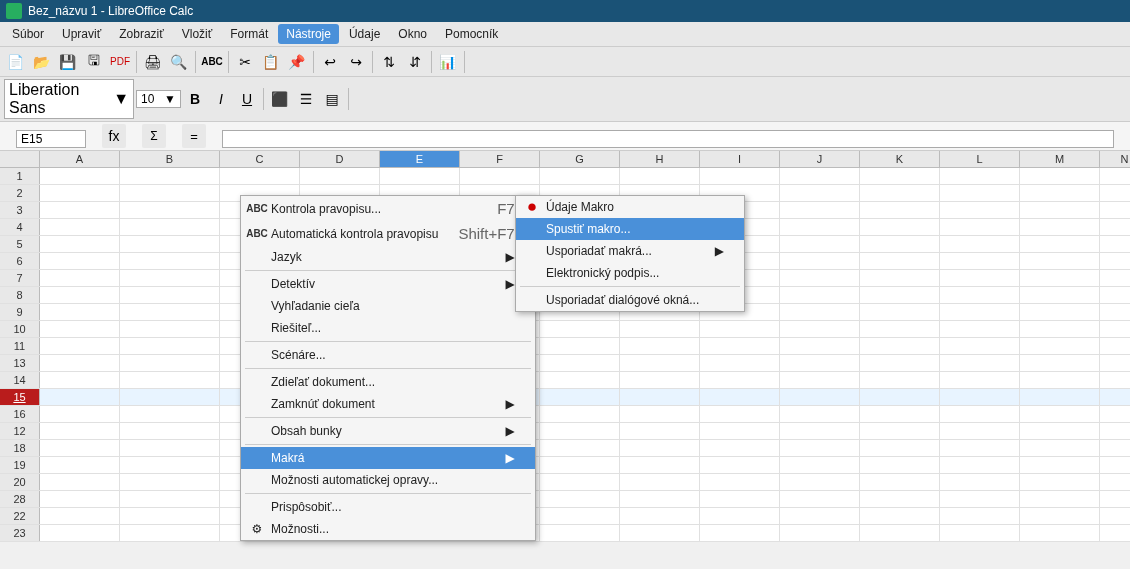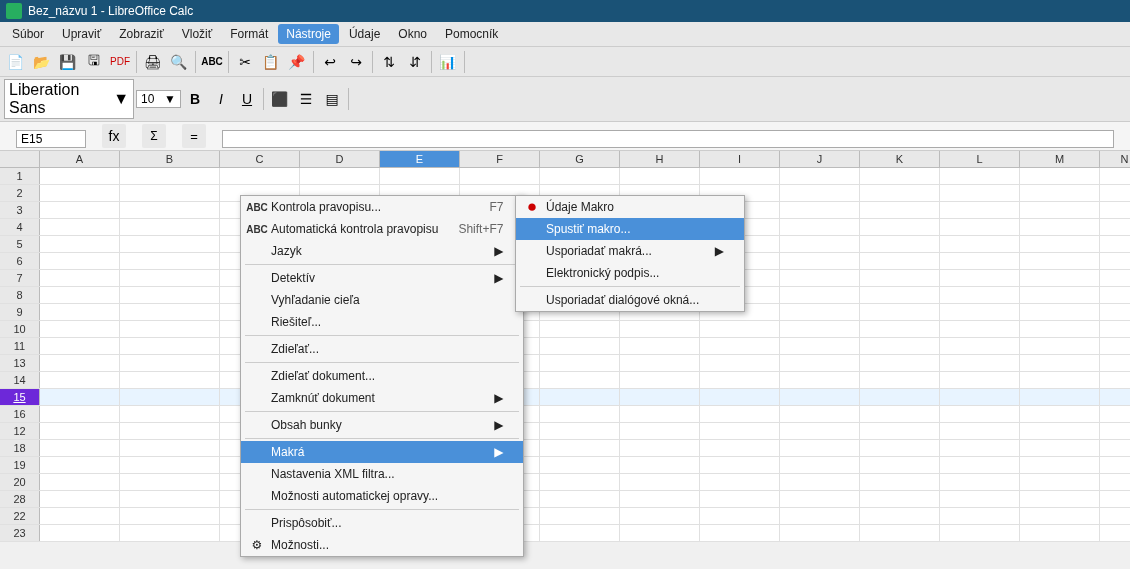--- a/index.html
+++ b/index.html
@@ -108,21 +108,21 @@
     .grid-row { display: flex; border-bottom: 1px solid #e0e0e0; }
     .row-num {
       width: 40px; min-width: 40px;
       background: #e8e8e8;
       border-right: 1px solid #bbb;
       text-align: center;
       font-size: 11px;
       color: #333;
       padding: 2px 0;
     }
-    .grid-row.active-row .row-num { background: #6d28d9; color: white; text-decoration: underline; }
+    .grid-row.active-row .row-num { background: #b91c1c; color: white; text-decoration: underline; }
     .cell {
       border-right: 1px solid #e0e0e0;
       padding: 1px 3px;
       font-size: 12px;
       background: white;
     }
     .cell.active-cell { background: #cce5ff; outline: 2px solid #1a74c4; }
     .grid-row.active-row .cell { background: #e8f4ff; }
 
     
@@ -169,21 +169,21 @@
       font-size: 12px;
       color: #222;
       position: relative;
       white-space: nowrap;
     }
     .menu-dropdown-item.highlighted { background: #4a90d9; color: white; text-align: center; }
     .menu-dropdown-item .shortcut {
       margin-left: auto;
       padding-left: 20px;
       color: #666;
-      font-size: 12px;
+      font-size: 15px;
     }
     .menu-dropdown-item .arrow { margin-left: auto; }
     .menu-dropdown-item .icon-area {
       position: absolute;
       left: 6px;
       width: 20px;
       display: flex;
       align-items: center;
       justify-content: center;
     }
@@ -740,21 +740,21 @@
           <span class="icon-area"></span>
           <span>Vyhľadanie cieľa</span>
         </div>
         <div class="menu-dropdown-item">
           <span class="icon-area"></span>
           <span>Riešiteľ...</span>
         </div>
         <div class="menu-separator"></div>
         <div class="menu-dropdown-item">
           <span class="icon-area"></span>
-          <span>Zdieľať...</span>
+          <span>Scénáre...</span>
         </div>
         <div class="menu-separator"></div>
         <div class="menu-dropdown-item">
           <span class="icon-area"></span>
           <span>Zdieľať dokument...</span>
         </div>
         <div class="menu-dropdown-item">
           <span class="icon-area"></span>
           <span>Zamknúť dokument</span>
           <span class="arrow">▶</span>
@@ -763,24 +763,20 @@
         <div class="menu-dropdown-item">
           <span class="icon-area"></span>
           <span>Obsah bunky</span>
           <span class="arrow">▶</span>
         </div>
         <div class="menu-separator"></div>
         <div class="menu-dropdown-item highlighted">
           <span class="icon-area"></span>
           <span>Makrá</span>
           <span class="arrow">▶</span>
-        </div>
-        <div class="menu-dropdown-item">
-          <span class="icon-area"></span>
-          <span>Nastavenia XML filtra...</span>
         </div>
         <div class="menu-dropdown-item">
           <span class="icon-area"></span>
           <span>Možnosti automatickej opravy...</span>
         </div>
         <div class="menu-separator"></div>
         <div class="menu-dropdown-item">
           <span class="icon-area"></span>
           <span>Prispôsobiť...</span>
         </div>

